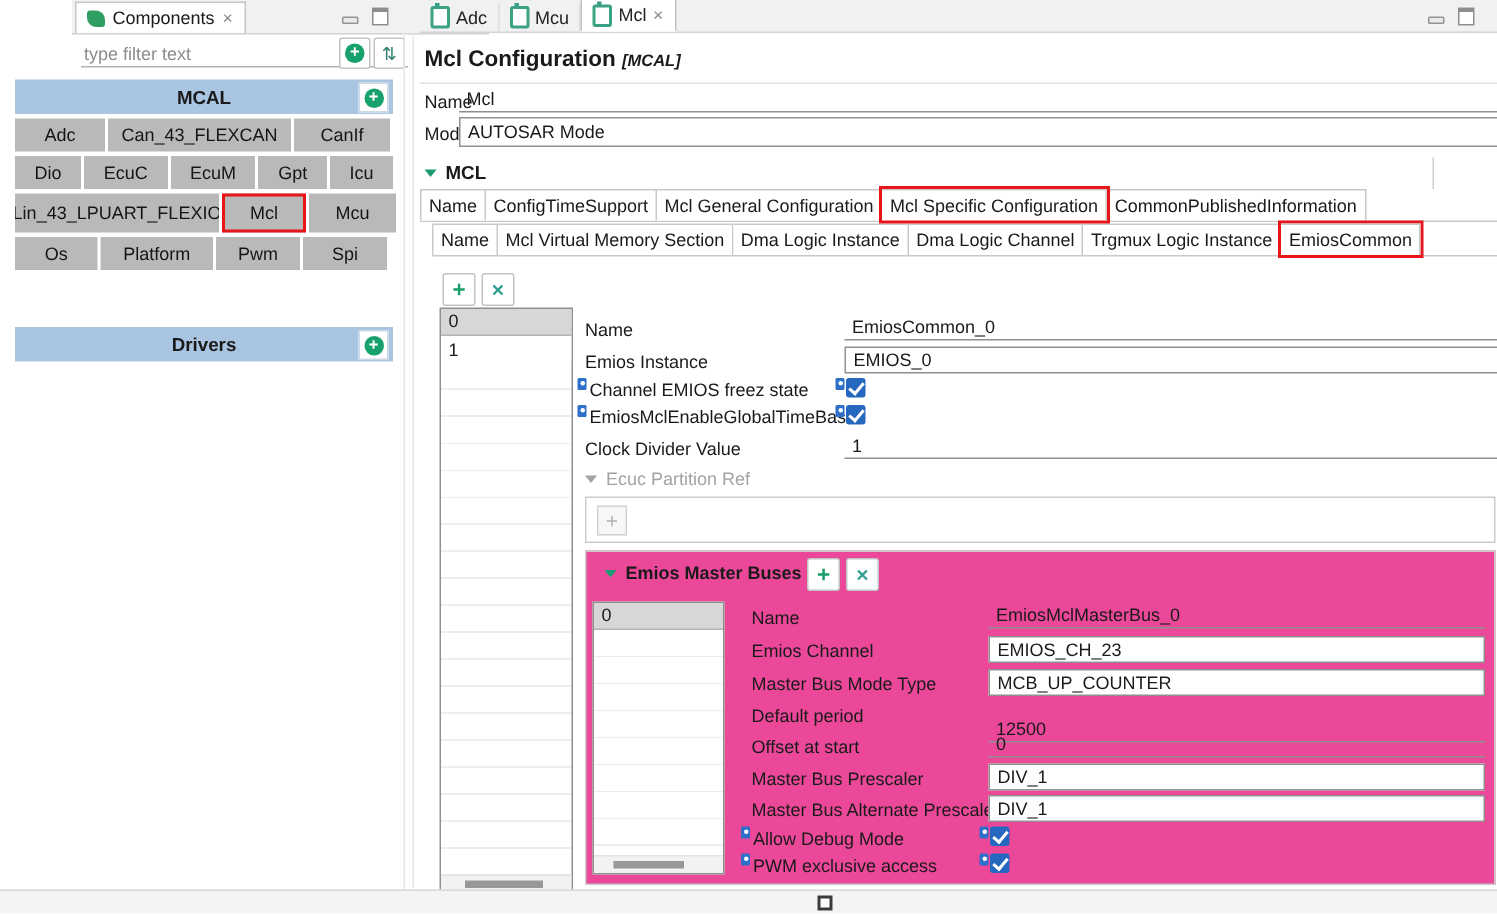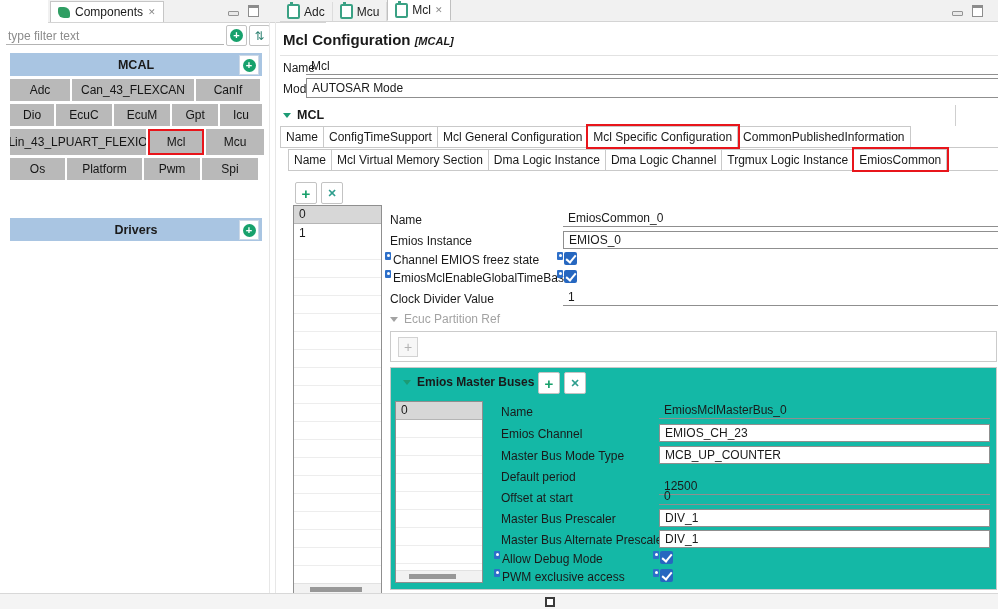--- a/index.html
+++ b/index.html
@@ -20,21 +20,21 @@
   .ed-icon{width:9px;height:11px;border:2px solid #3aa184;border-radius:2px;position:relative;background:#fff;}
   .ed-icon::before{content:"";position:absolute;left:1px;top:-4px;width:3px;height:3px;background:#3aa184;}
   .pluscircle{width:13px;height:13px;border-radius:50%;background:#17a16c;color:#fff;font-weight:bold;font-size:11px;line-height:13px;text-align:center;}
   .sqbtn{width:19px;height:19px;border:1px solid #c3c3c3;border-radius:2px;background:#fff;display:flex;align-items:center;justify-content:center;}
   .sorticon{font-size:12px;color:#2a7f6f;font-family:"DejaVu Sans",sans-serif;}
   .tool-btn{position:absolute;width:20px;height:20px;border:1px solid #c3c3c3;border-radius:2px;background:#fff;display:flex;align-items:center;justify-content:center;font-weight:bold;}
   .green{color:#18a06b;font-size:15px;} .teal{color:#2f9e8e;font-size:11px;}
   .tri{width:0;height:0;border-left:4px solid transparent;border-right:4px solid transparent;border-top:5px solid #1c9b74;position:absolute;}
   .tri.gray{border-top-color:#a3a3a3;}
   
-  .filter-input{position:absolute;border:none;border-bottom:1px solid #b3b3b3;font-family:"Liberation Sans",sans-serif;font-size:12px;color:#444;outline:none;padding:0 2px;}
+  .filter-input{position:absolute;border:none;border-bottom:1px solid #b3b3b3;font-family:"Liberation Sans",sans-serif;font-size:12px;color:#444;outline:none;padding:0 2px;margin-left:48px;}
   .filter-input::placeholder{color:#8c8c8c;}
   .sec-hdr{position:absolute;background:#a9c5e2;font-weight:bold;font-size:12.5px;display:flex;align-items:center;justify-content:center;}
   .plusbox{position:absolute;right:3px;top:2px;width:18px;height:18px;background:#fff;border:1px solid #ccd8e6;display:flex;align-items:center;justify-content:center;}
   .absrow{position:absolute;display:flex;gap:2px;}
   .gbtn{background:#b9b9b9;flex:1 1 auto;display:flex;align-items:center;justify-content:center;color:#151515;white-space:nowrap;overflow:hidden;}
   .red-out{border:2px solid #e8151b;}
   .sash{position:absolute;width:1px;background:#e7e7e7;}
   
   .title{position:absolute;font-size:15px;font-weight:bold;white-space:nowrap;}
   .title .tag{font-size:11px;font-style:italic;font-weight:bold;}
@@ -49,21 +49,21 @@
   .red-ring{box-shadow:0 0 0 2px #e8151b;position:relative;z-index:2;}
   .listbox{position:absolute;border:1px solid #8f8f8f;background:#fff;background-image:repeating-linear-gradient(180deg,#fff 0,#fff 17px,#ededed 17px,#ededed 18px);overflow:hidden;}
   .lrow{height:18px;line-height:18px;padding-left:5px;background:#fff;}
   .lrow.sel{background:#d7d7d7;border-bottom:1px solid #b5b5b5;height:17px;line-height:17px;}
   .hscroll{position:absolute;left:0;right:0;bottom:0;height:11px;background:#f2f2f2;border-top:1px solid #e2e2e2;}
   .hthumb{position:absolute;top:3px;height:5px;background:#989898;}
   .cb{position:absolute;width:13px;height:13px;background:#2667c0;border-radius:2px;}
   .cb.on::after{content:"";position:absolute;left:4px;top:1px;width:4px;height:8px;border:solid #fff;border-width:0 2px 2px 0;transform:rotate(40deg);}
   .sup{position:absolute;width:6px;height:8px;background:#2d6fc9;border-radius:1px;}
   .sup::after{content:"";position:absolute;left:1.5px;top:2px;width:3px;height:3px;background:#fff;border-radius:50%;}
-  .groupbox{position:absolute;border:1px solid #c9c9c9;background:#14b8a6;}
+  .groupbox{position:absolute;border:1px solid #c9c9c9;background:#ec4899;}
   .pbox{position:absolute;border:1px solid #cbcbcb;background:#fff;}
   .gray-plus{position:absolute;width:18px;height:18px;border:1px solid #d2d2d2;background:#f7f7f7;color:#b2b2b2;font-size:14px;display:flex;align-items:center;justify-content:center;}
   .gb-title{position:absolute;font-weight:bold;white-space:nowrap;}
   .bottom-bar{position:absolute;left:0;right:0;top:593px;height:16px;background:#f4f4f4;border-top:1px solid #d8d8d8;}
   .handle{position:absolute;width:6px;height:6px;background:#fff;border:2px solid #3a3a3a;}
   .pre-sep{position:absolute;width:1px;background:#cfcfcf;}
 </style>
 </head>
 <body>
 

